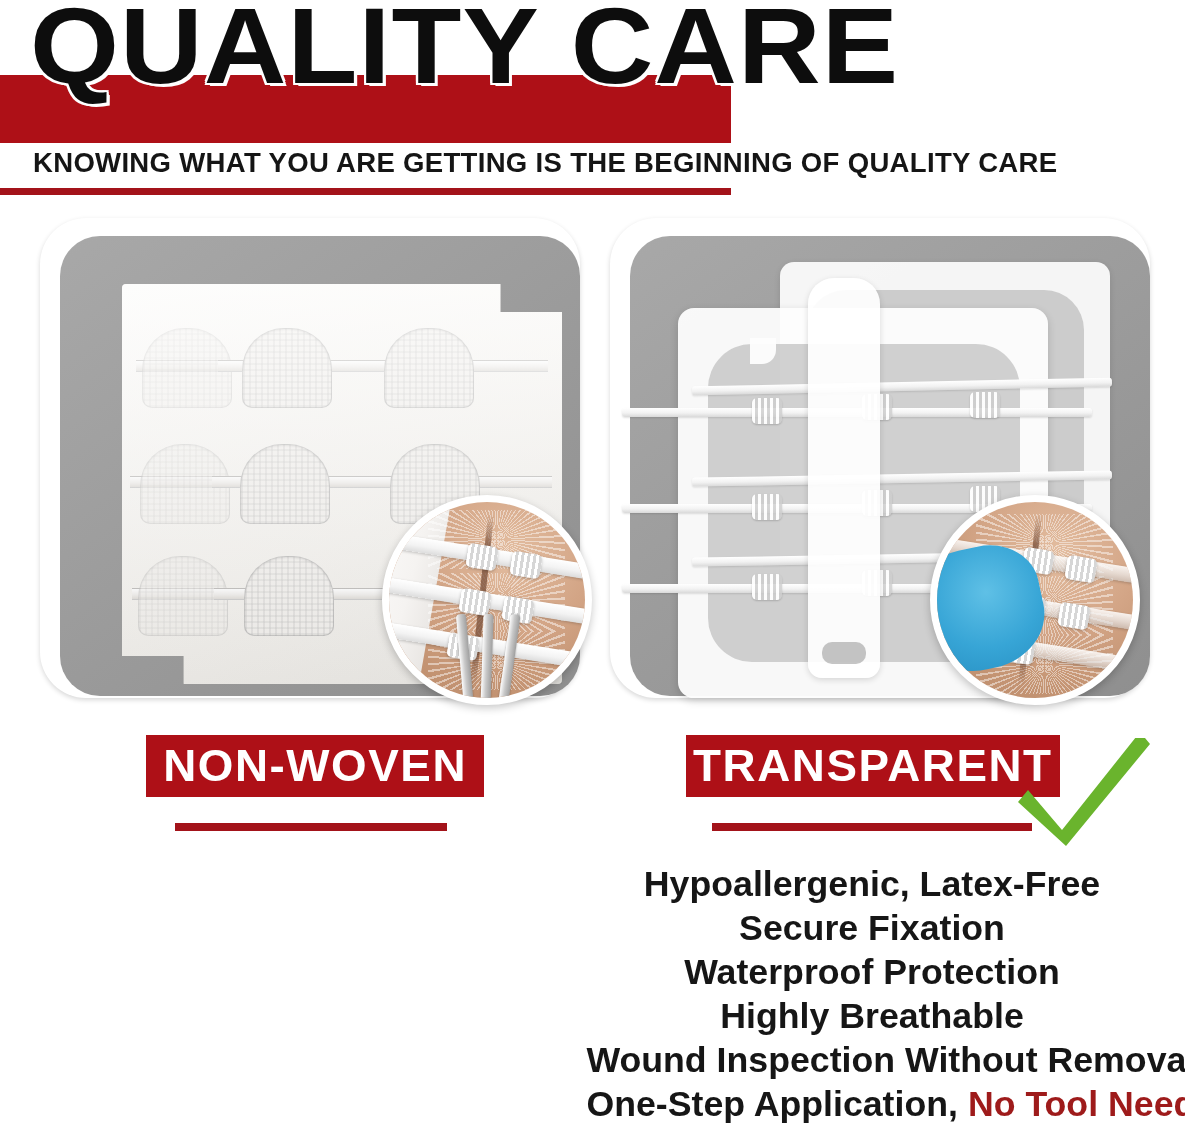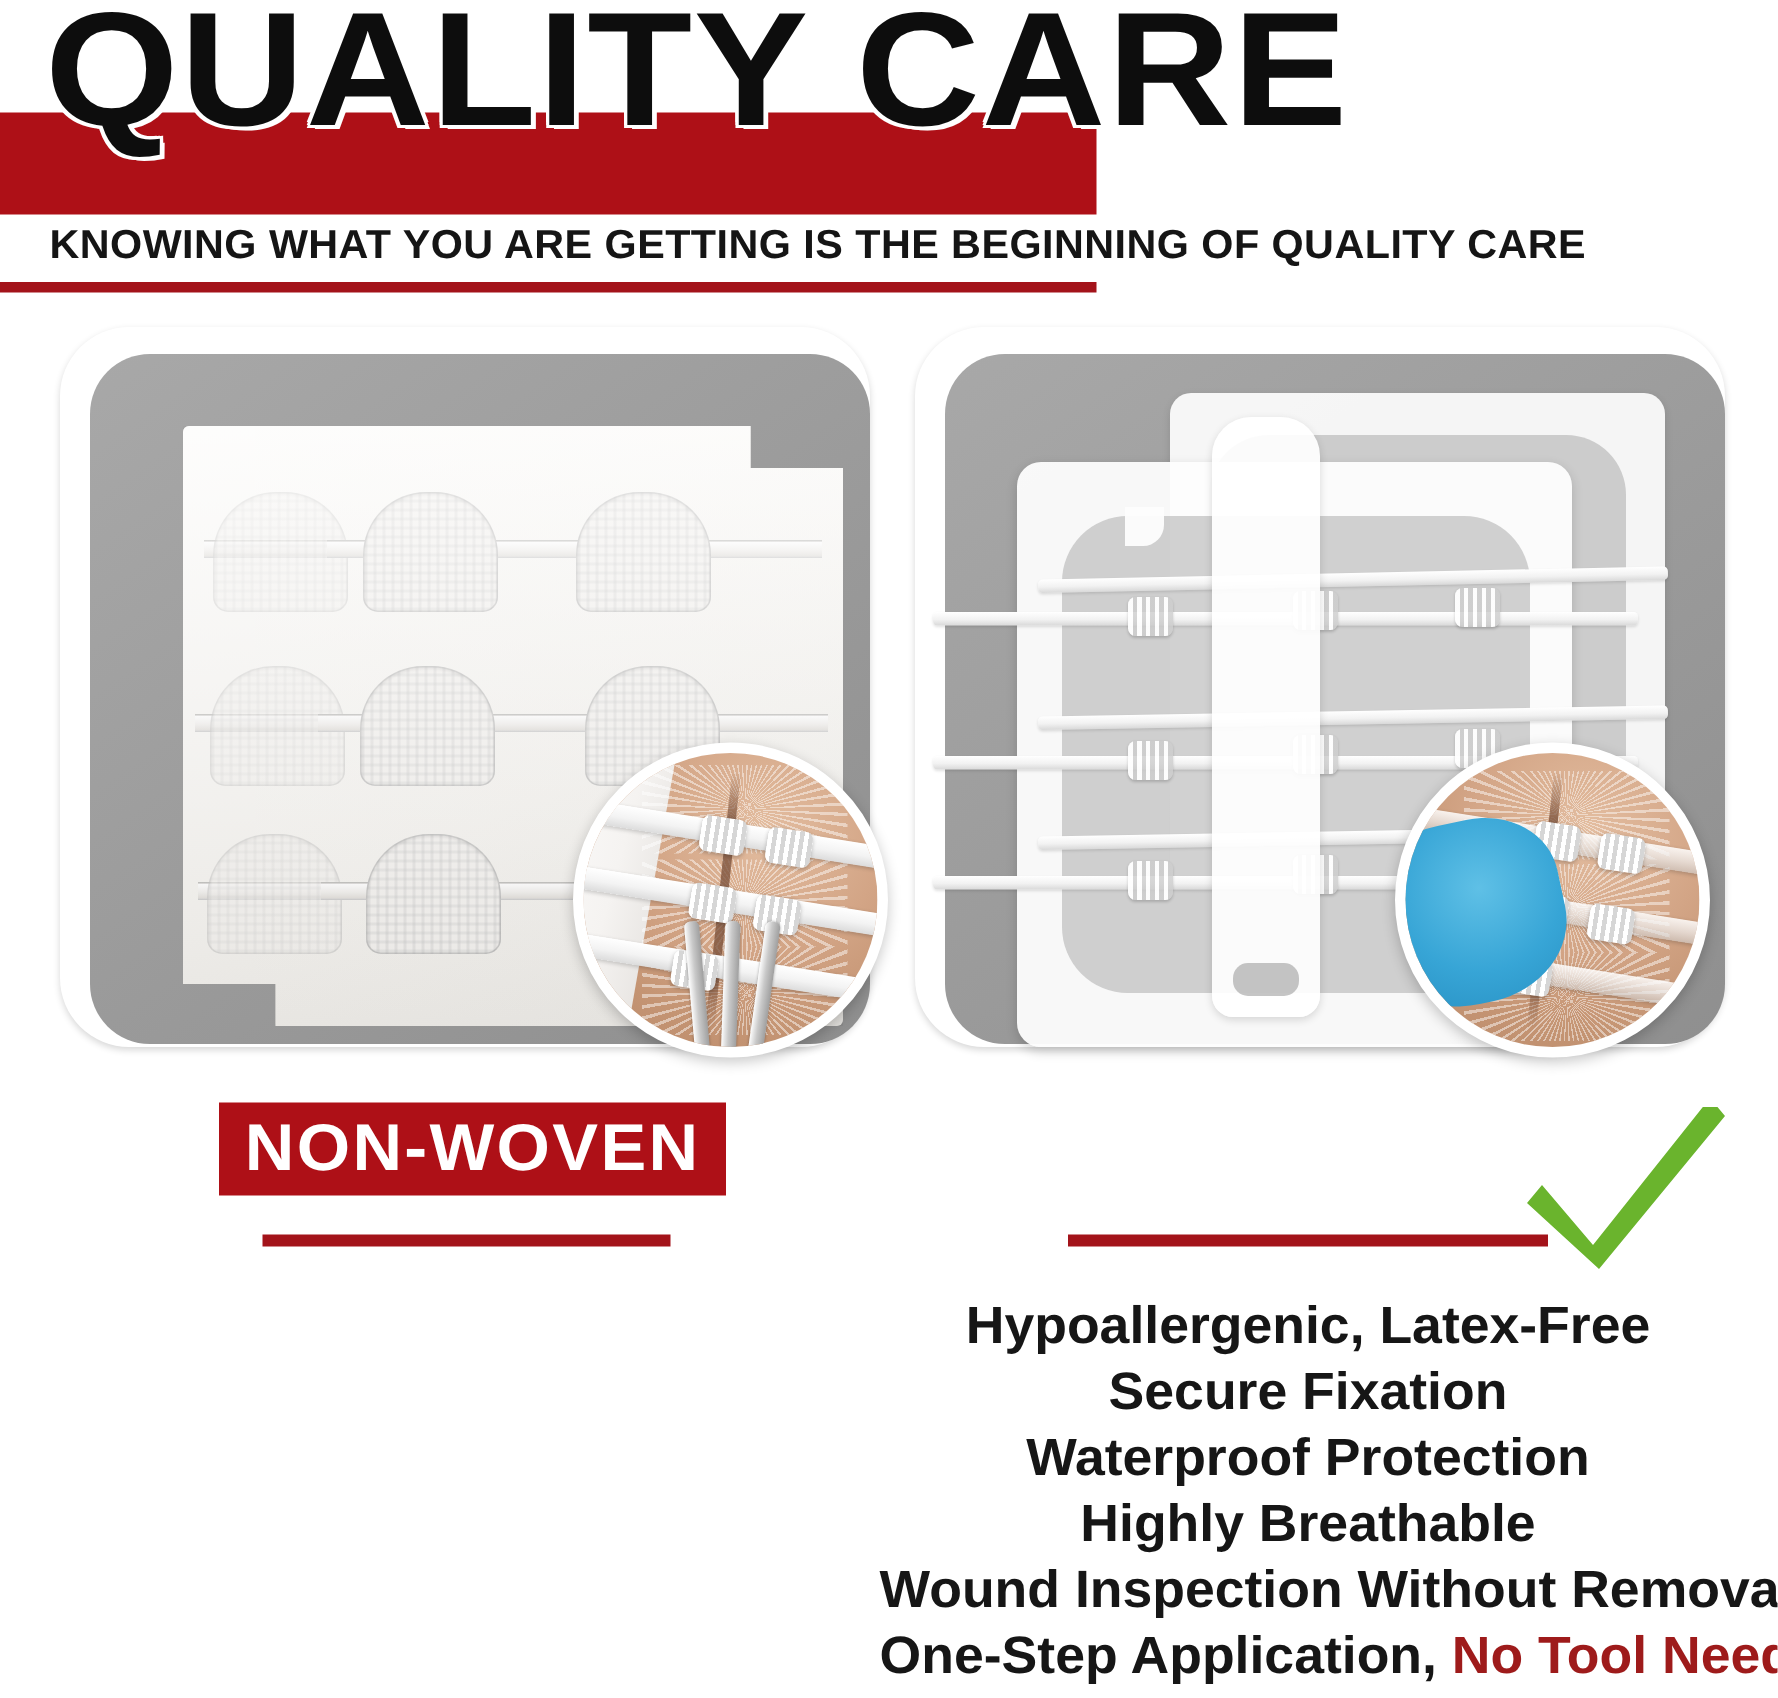--- a/index.html
+++ b/index.html
@@ -526,20 +526,23 @@
 
 </div>
 
 <div class="labels">
 
   <div class="label-banner banner-left">
     <span class="label-text">NON-WOVEN</span>
   </div>
   <div class="label-divider divider-left"></div>
 
+  <div class="label-banner banner-right">
+    <span class="label-text">TRANSPARENT</span>
+  </div>
   <div class="label-divider divider-right"></div>
 
 </div>
 
 <svg class="checkmark" viewBox="0 0 150 110">
   <path d="M 28 52 L 62 92 L 140 -6 L 150 6 L 66 108 L 18 64 Z" fill="#6ab42d"></path>
 </svg>
 
 <div class="lists">
 

